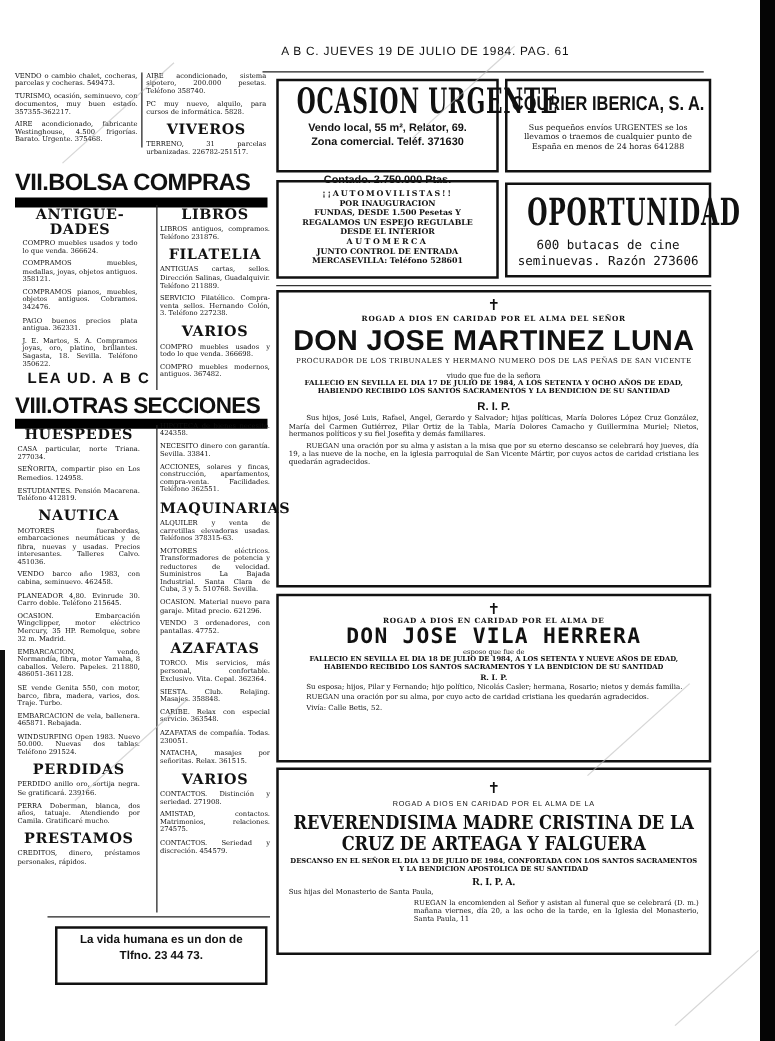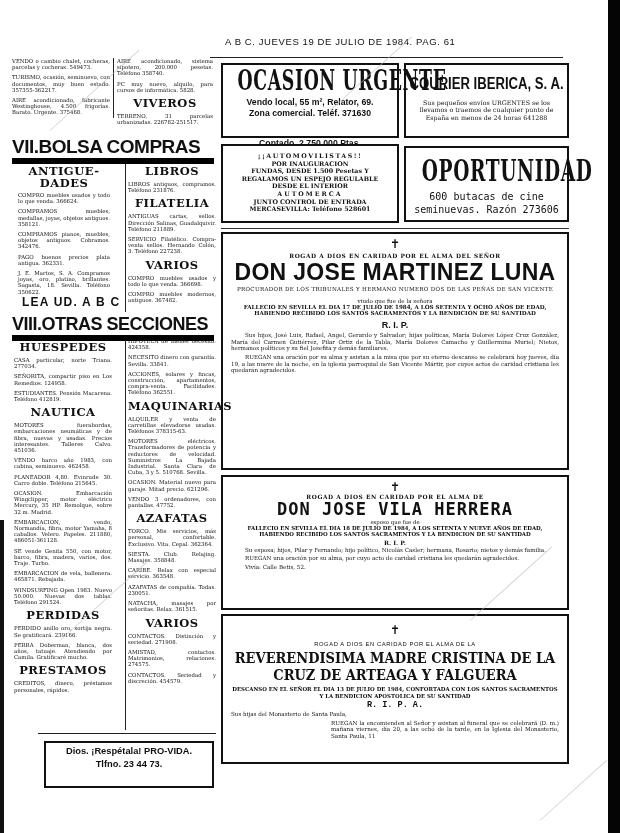--- a/index.html
+++ b/index.html
@@ -4,21 +4,21 @@
 <style>
   html,body{margin:0;padding:0;background:#fff;}
   body{width:620px;height:833px;position:relative;overflow:hidden;font-family:"DejaVu Serif",serif;color:#111;}
   .abs{position:absolute;}
   .header{left:225px;top:36px;font-family:"Liberation Sans",sans-serif;font-size:9.5px;font-weight:normal;letter-spacing:0.6px;}
   .header-rule{left:210px;top:57px;width:353px;height:1px;background:#222;}
   .right-bar{left:608px;top:0;width:12px;height:833px;background:#050505;}
   .left-bar{left:0;top:520px;width:4px;height:313px;background:#111;}
   .col{position:absolute;font-size:5.4px;line-height:6.2px;}
   .col p{margin:0 0 4px 0;text-align:justify;}
-  .sec-head{font-family:"Liberation Sans",sans-serif;font-weight:bold;letter-spacing:-0.5px;border-bottom:6px solid #000000;white-space:nowrap;}
+  .sec-head{font-family:"Liberation Sans",sans-serif;font-weight:bold;letter-spacing:-0.5px;border-bottom:8px solid #000000;white-space:nowrap;}
   .cat{font-family:"DejaVu Serif",serif;font-weight:bold;text-align:center;font-size:11.5px;line-height:13px;margin:3px 0 3px;letter-spacing:0.5px;}
   .vrule{position:absolute;width:1px;background:#222;}
   .box{position:absolute;border:2.5px solid #111;box-sizing:border-box;text-align:center;}
   .big-cond{font-family:"DejaVu Serif",serif;font-weight:bold;transform:scaleX(0.62);transform-origin:center;white-space:nowrap;letter-spacing:1px;}
   .ad-text{font-family:"Liberation Sans",sans-serif;font-weight:bold;font-size:8.7px;line-height:11px;}
   .small-serif{font-size:6.3px;line-height:7.4px;}
   .obit{position:absolute;border:2.5px solid #111;box-sizing:border-box;text-align:center;padding:4px 8px;}
   .cross{font-size:12px;line-height:13px;}
   .rogad{font-size:5.8px;font-weight:bold;letter-spacing:0.6px;}
   .obit-body{text-align:justify;font-size:5.6px;line-height:6.6px;}
@@ -110,21 +110,21 @@
   <p>NATACHA, masajes por señoritas. Relax. 361515.</p>
   <div class="cat">VARIOS</div>
   <p>CONTACTOS. Distinción y seriedad. 271908.</p>
   <p>AMISTAD, contactos. Matrimonios, relaciones. 274575.</p>
   <p>CONTACTOS. Seriedad y discreción. 454579.</p>
 </div>
 
 <div class="abs" style="left:38px;top:733px;width:178px;height:1px;background:#222;"></div>
 
 <div class="box" style="left:44px;top:741px;width:170px;height:47px;border-width:2px;font-family:'Liberation Sans',sans-serif;font-weight:bold;font-size:9.3px;line-height:13px;padding-top:2px;">
-  <div>Dios. ¡Respétala! PRO-VIDA.</div>
+  <div>La vida humana es un don de</div>
   <div>Tlfno. 23 44 73.</div>
 </div>
 
 <div class="box" style="left:221px;top:63px;width:178px;height:75px;">
   <div class="big-cond" style="font-size:28px;line-height:32px;margin-left:-30px;margin-right:-30px;">OCASION URGENTE</div>
   <div class="ad-text">Vendo local, 55 m², Relator, 69.</div>
   <div class="ad-text">Zona comercial. Teléf. 371630</div>
   <div class="ad-text" style="margin-top:19px;">Contado. 2.750.000 Ptas.</div>
 </div>
 
@@ -174,21 +174,21 @@
     <p>RUEGAN una oración por su alma, por cuyo acto de caridad cristiana les quedarán agradecidos.</p>
     <p>Vivía: Calle Betis, 52.</p>
   </div>
 </div>
 
 <div class="obit" style="left:221px;top:614px;width:348px;height:150px;">
   <div class="cross" style="margin-top:4px;">✝</div>
   <div style="font-family:'Liberation Sans',sans-serif;font-size:5.8px;letter-spacing:0.6px;margin-top:4px;">ROGAD A DIOS EN CARIDAD POR EL ALMA DE LA</div>
   <div style="font-family:'DejaVu Serif',serif;font-weight:bold;font-size:15.5px;line-height:17px;transform:scaleX(0.84);margin:2px -28px 0;">REVERENDISIMA MADRE CRISTINA DE LA CRUZ DE ARTEAGA Y FALGUERA</div>
   <div style="font-size:5.4px;line-height:6.6px;font-weight:bold;margin-top:3px;">DESCANSO EN EL SEÑOR EL DIA 13 DE JULIO DE 1984, CONFORTADA CON LOS SANTOS SACRAMENTOS Y LA BENDICION APOSTOLICA DE SU SANTIDAD</div>
-  <div style="font-family:Liberation Mono, monospace;font-weight:bold;font-size:8.5px;line-height:12px;">R. I. P. A.</div>
+  <div style="font-family:Liberation Serif, serif;font-weight:bold;font-size:8.5px;line-height:12px;">R. I. P. A.</div>
   <div class="obit-body">
     <p style="text-indent:0;">Sus hijas del Monasterio de Santa Paula,</p>
     <p style="margin-left:100px;text-indent:0;">RUEGAN la encomienden al Señor y asistan al funeral que se celebrará (D. m.) mañana viernes, día 20, a las ocho de la tarde, en la Iglesia del Monasterio, Santa Paula, 11</p>
   </div>
 </div>
 
 <div class="wline" style="left:50px;top:130px;width:120px;transform:rotate(-42deg);"></div>
 <div class="wline" style="left:330px;top:110px;width:110px;transform:rotate(-42deg);"></div>
 <div class="wline" style="left:470px;top:620px;width:110px;transform:rotate(-42deg);"></div>
 <div class="wline" style="left:60px;top:640px;width:120px;transform:rotate(-42deg);"></div>

